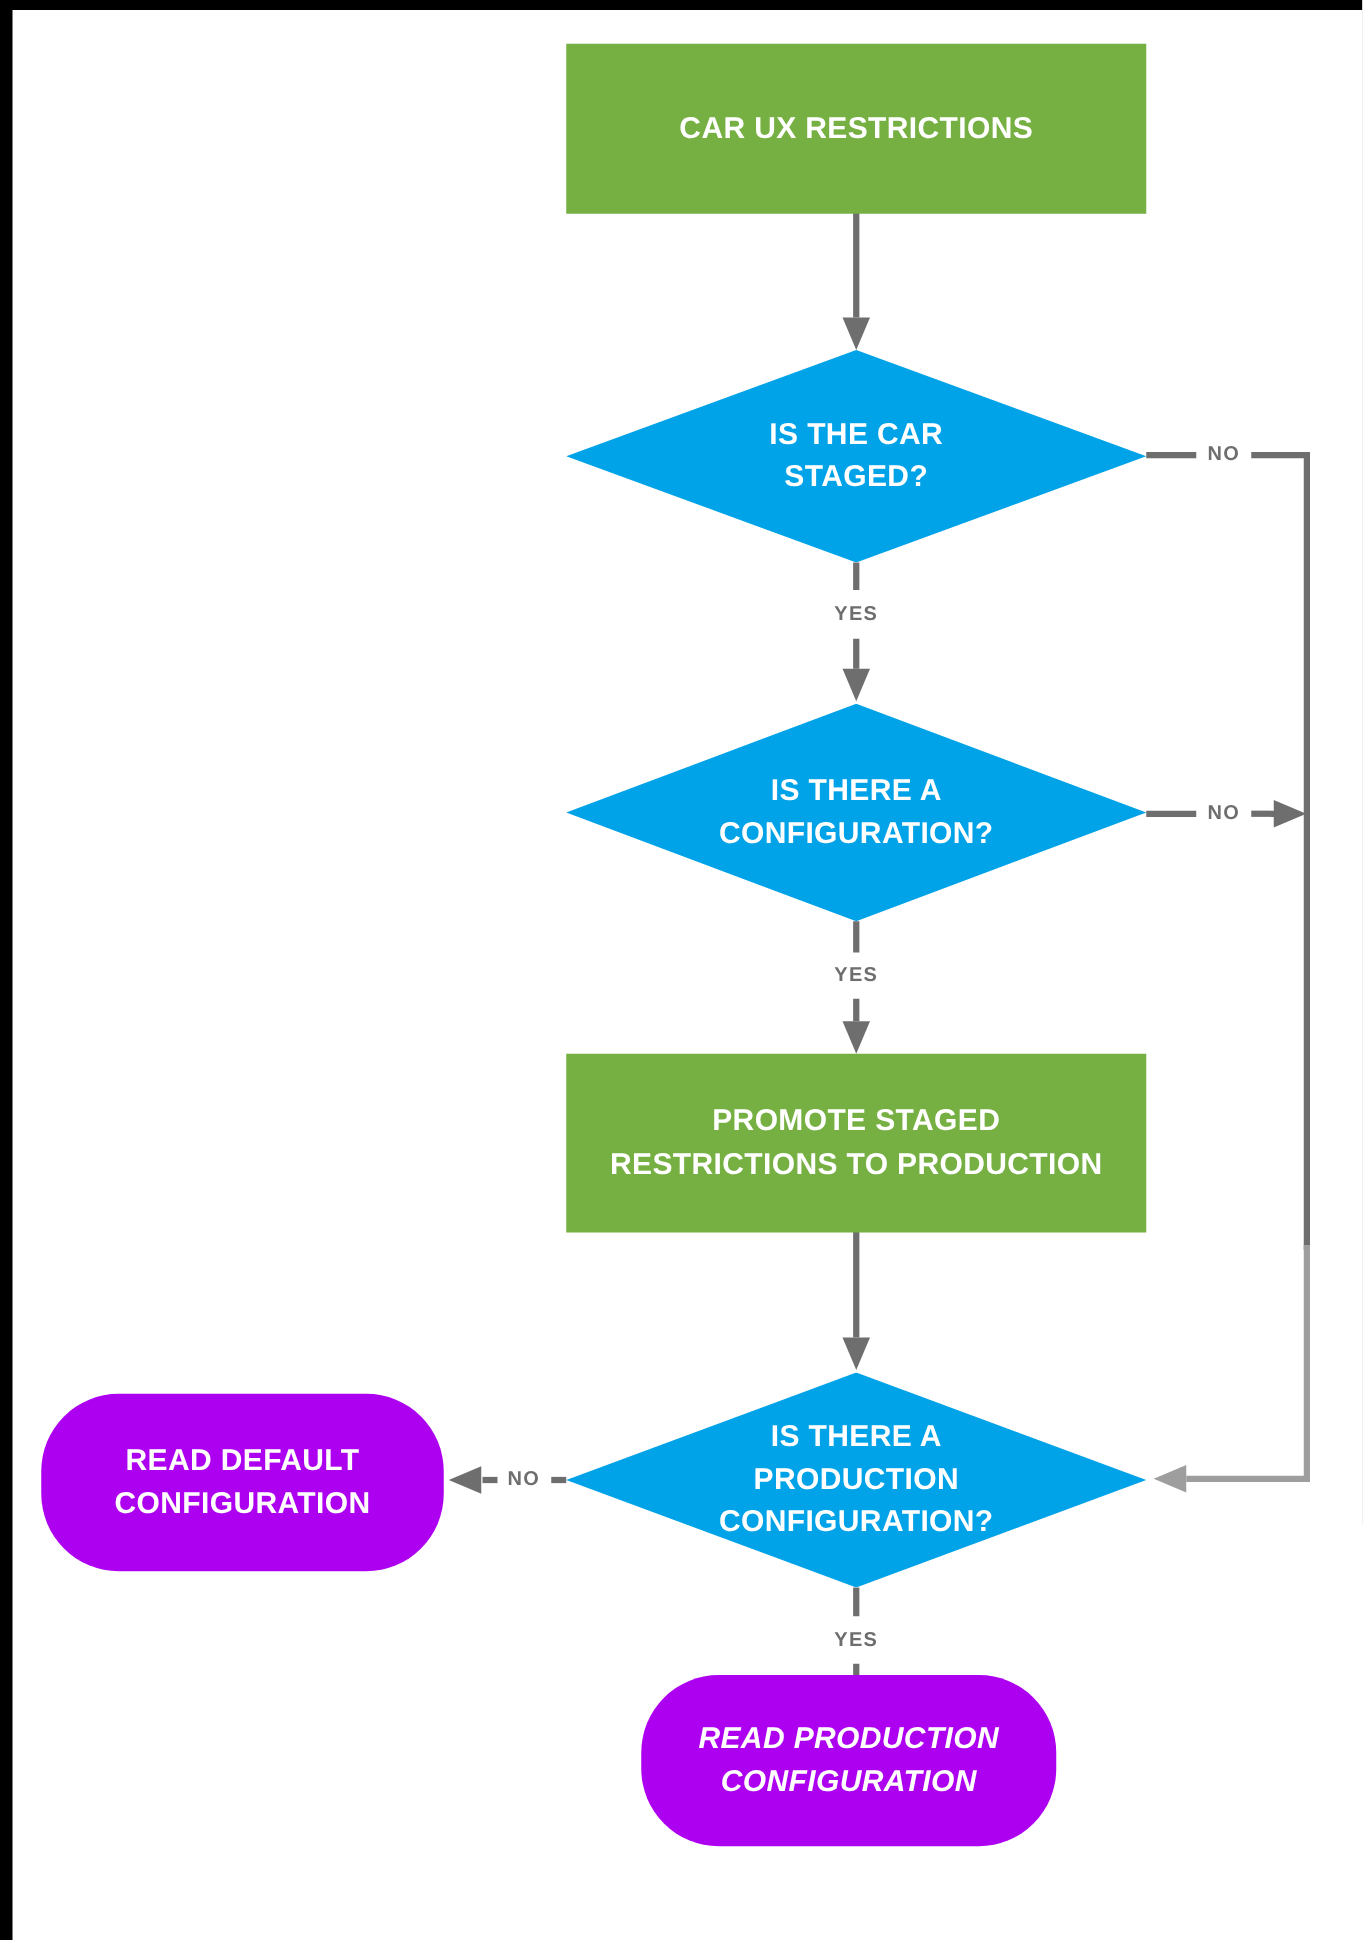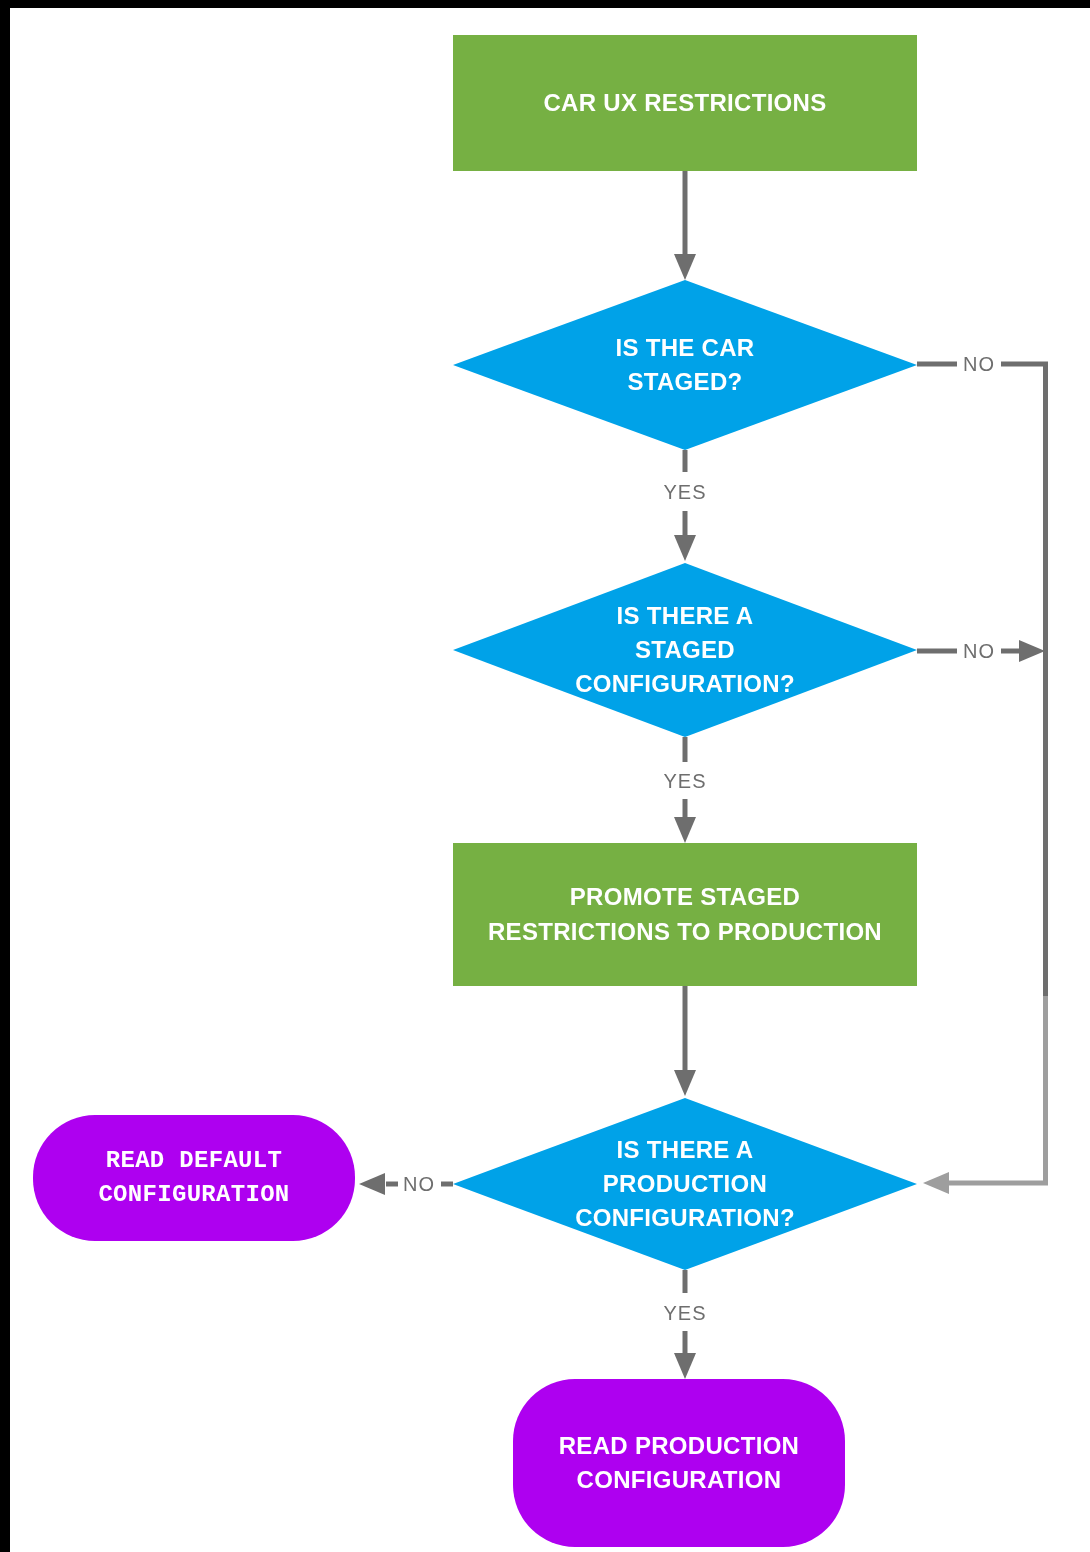--- a/index.html
+++ b/index.html
@@ -45,29 +45,29 @@
     clip-path:polygon(50% 0,100% 50%,50% 100%,0 50%);
   }
   #node-parked{left:453px;top:280px;width:464px;height:170px;}
   #node-staged{left:453px;top:563px;width:464px;height:174px;}
   #node-production{left:453px;top:1098px;width:464px;height:172px;}
 
   .terminal{
     background:var(--terminal);
     border-radius:62px;
   }
-  #node-read-default{left:33px;top:1115px;width:322px;height:126px;font-family:Liberation Mono, monospace;}
-  #node-read-production{left:513px;top:1379px;width:332px;height:168px;}
+  #node-read-default{left:33px;top:1115px;width:322px;height:142px;}
+  #node-read-production{left:513px;top:1340px;width:332px;height:137px;font-style:italic;}
 
   .edge-label{
     position:absolute;
     transform:translate(-50%,-50%);
     color:var(--label);
-    font-size:20px;
-    font-weight:normal;
+    font-size:16px;
+    font-weight:bold;
     letter-spacing:1px;
     white-space:nowrap;
   }
   #label-parked-yes{left:685px;top:492px;}
   #label-parked-no{left:979px;top:364px;}
   #label-staged-yes{left:685px;top:781px;}
   #label-staged-no{left:979px;top:651px;}
   #label-production-yes{left:685px;top:1313px;}
   #label-production-no{left:419px;top:1184px;}
 
@@ -128,21 +128,20 @@
   <div class="node decision" id="node-parked">
     <span class="lines">
       <span class="line">IS THE CAR</span>
       <span class="line">STAGED?</span>
     </span>
   </div>
 
   <div class="node decision" id="node-staged">
     <span class="lines">
       <span class="line">IS THERE A</span>
-      <span class="line">STAGED</span>
       <span class="line">CONFIGURATION?</span>
     </span>
   </div>
 
   <div class="node process" id="node-promote">
     <span class="lines">
       <span class="line">PROMOTE STAGED</span>
       <span class="line">RESTRICTIONS TO PRODUCTION</span>
     </span>
   </div>

